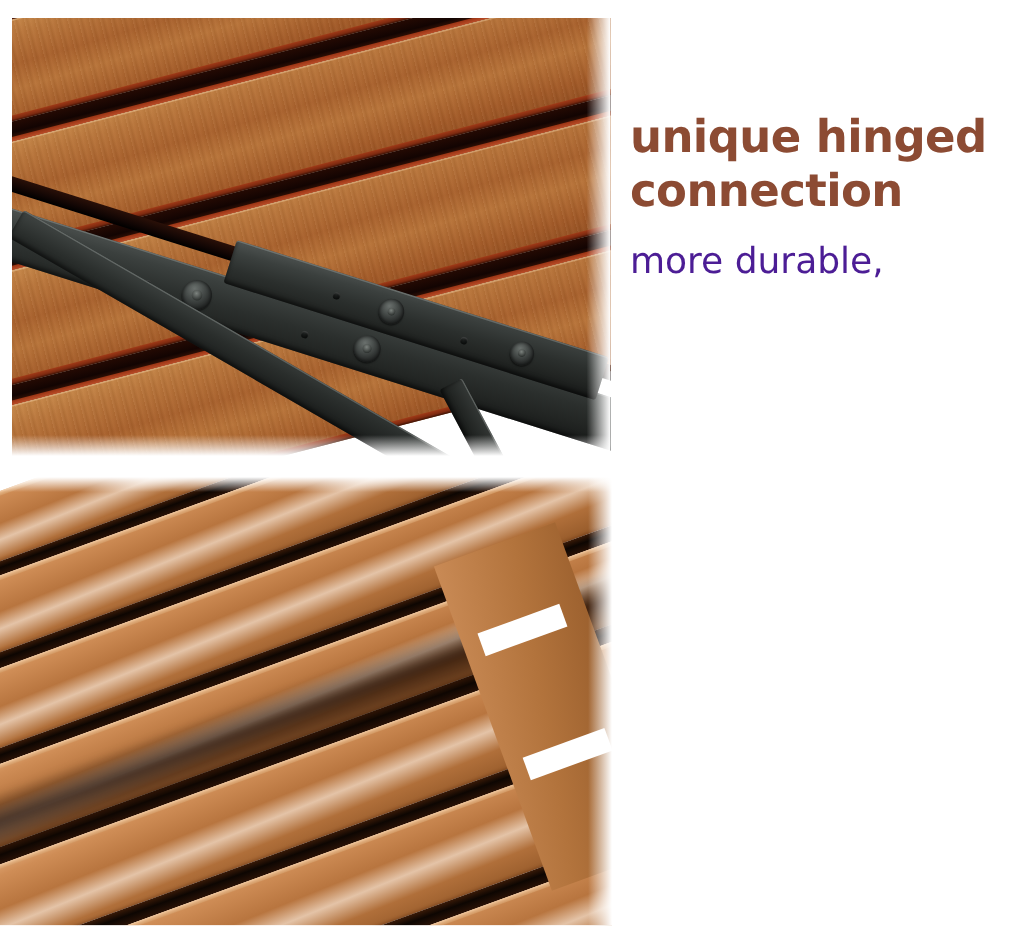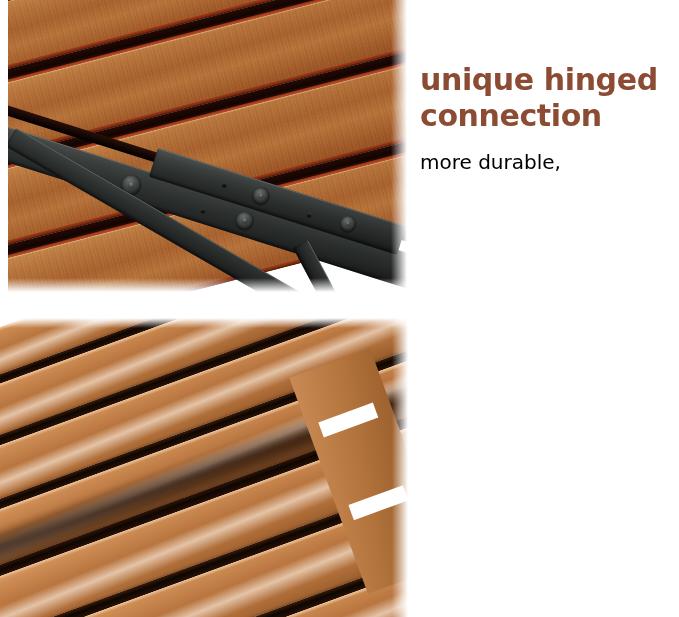--- a/index.html
+++ b/index.html
@@ -6,21 +6,21 @@
   html, body {
     width:679px; height:617px;
     background:#ffffff;
     font-family:"DejaVu Sans", sans-serif;
     overflow:hidden;
   }
   .page { position:relative; width:679px; height:617px; background:#fff; }
 
   
   .panel { position:absolute; }
-  .panel-top    { left:0;   top:0;   width:554px; height:300px; }
+  .panel-top    { left:0;   top:12px;   width:554px; height:300px; }
   .panel-bottom { left:0;   top:318px; width:679px; height:299px; }
 
   .photo { position:absolute; overflow:hidden; background:#fff; }
   .photo-top    { left:8px; top:0px;  width:399px; height:292px; }
   .photo-bottom { left:0px; top:0px;  width:408px; height:299px; }
 
   
   .textblock { position:absolute; }
   .tb-top    { left:420px; top:62px;  width:255px; }
 
@@ -28,23 +28,23 @@
     font-family:"DejaVu Sans", sans-serif;
     font-weight:700;
     font-size:30px;
     line-height:36px;
     letter-spacing:-0.4px;
     color:#8c4b33;
   }
   .subline {
     font-family:"DejaVu Sans", sans-serif;
     font-weight:400;
-    font-size:20px;
+    font-size:24px;
     line-height:33px;
-    color:#000000;
+    color:#4c1d95;
     margin-top:12px;
   }
 
   
   .wood-stage {
     position:absolute; inset:0;
     background:#ffffff;
   }
   .wood-field {
     position:absolute;

